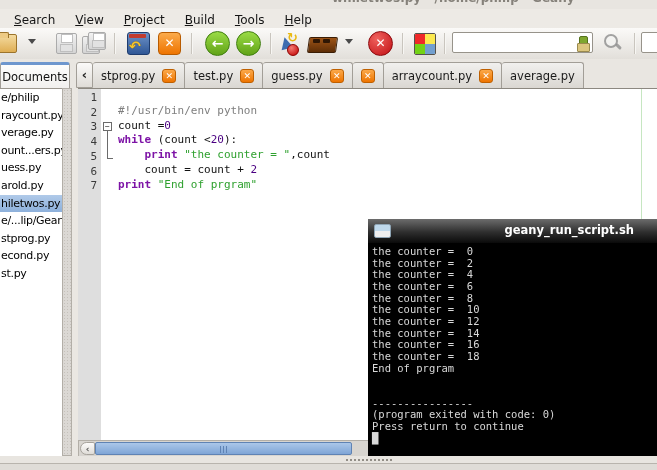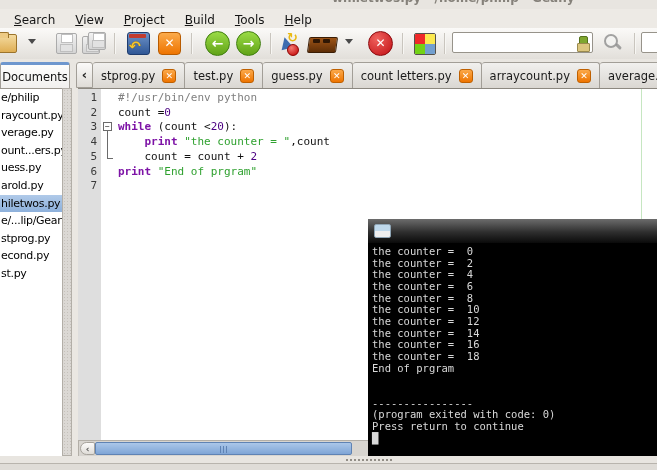--- a/index.html
+++ b/index.html
@@ -97,21 +97,21 @@
   .side-scroll{position:absolute;left:62px;top:0;width:10px;height:368px;background:#DBD8D4;
                background-image:radial-gradient(#C5C1BB 28%,transparent 30%);background-size:3px 3px;
                border:1px solid #B2AEA7;box-sizing:border-box}
   .side-split{position:absolute;left:72px;top:0;width:6px;height:368px;background:#EAE7E2;border-right:1px solid #8C8880}
 
   .editor{position:absolute;left:78px;top:0;width:579px;height:368px;background:#FFF;border-top:1px solid #8C8880;box-sizing:border-box}
   .gutter{position:absolute;left:0;top:0;width:23px;height:351px;background:#DEDEDE;color:#3A3A3A;
           font:11px/14.7px "DejaVu Sans Mono",monospace;text-align:right;padding:2px 4px 0 0;box-sizing:border-box}
   .foldmargin{position:absolute;left:23px;top:0;width:14px;height:351px;background:#FFF}
   .marginline{position:absolute;left:563px;top:0;width:1px;height:351px;background:#C6E6C1}
-  .code{position:absolute;left:40px;top:2px;font:11px/14.7px "DejaVu Sans Mono",monospace;color:#111;white-space:pre}
+  .code{position:absolute;left:40px;top:15px;font:11px/14.7px "DejaVu Sans Mono",monospace;color:#111;white-space:pre}
   .code .kw{color:#7D13A6;font-weight:bold}
   .code .str{color:#2FA12F}
   .code .cmt{color:#7F7F7F}
   .code .num{color:#4B0082}
   .foldbox{position:absolute;left:25px;top:33px;width:9px;height:9px;background:#FFF;border:1px solid #6B6B6B;
            color:#333;font:8px/8px "DejaVu Sans Mono",monospace;text-align:center;box-sizing:border-box}
   .foldline{position:absolute;left:29px;top:42px;width:1px;height:27px;background:#6B6B6B}
   .foldhook{position:absolute;left:29px;top:69px;width:6px;height:1px;background:#6B6B6B}
 
   .hscroll{position:absolute;left:0;top:351px;width:579px;height:17px;background:#D8D5D0;border:1px solid #B3AFA8;box-sizing:border-box}
@@ -235,21 +235,20 @@
   </div>
       <div class="etab">
     <span>test.py</span>
     <span class="tclose">✕</span>
   </div>
       <div class="etab">
     <span>guess.py</span>
     <span class="tclose">✕</span>
   </div>
       <div class="etab">
-    <span>count letters.py</span>
     <span class="tclose">✕</span>
   </div>
       <div class="etab">
     <span>arraycount.py</span>
     <span class="tclose">✕</span>
   </div>
       <div class="etab">
     <span>average.py</span>
 
   </div>
@@ -300,20 +299,21 @@
       <div class="hs-left">‹</div>
       <div class="hs-thumb">
         <div class="hs-grip"></div>
       </div>
     </div>
   </div>
 
   <div class="term">
     <div class="term-title">
       <div class="term-icon"></div>
+      <span class="txt">geany_run_script.sh</span>
     </div>
     <pre class="term-pre">the counter =  0
 the counter =  2
 the counter =  4
 the counter =  6
 the counter =  8
 the counter =  10
 the counter =  12
 the counter =  14
 the counter =  16

